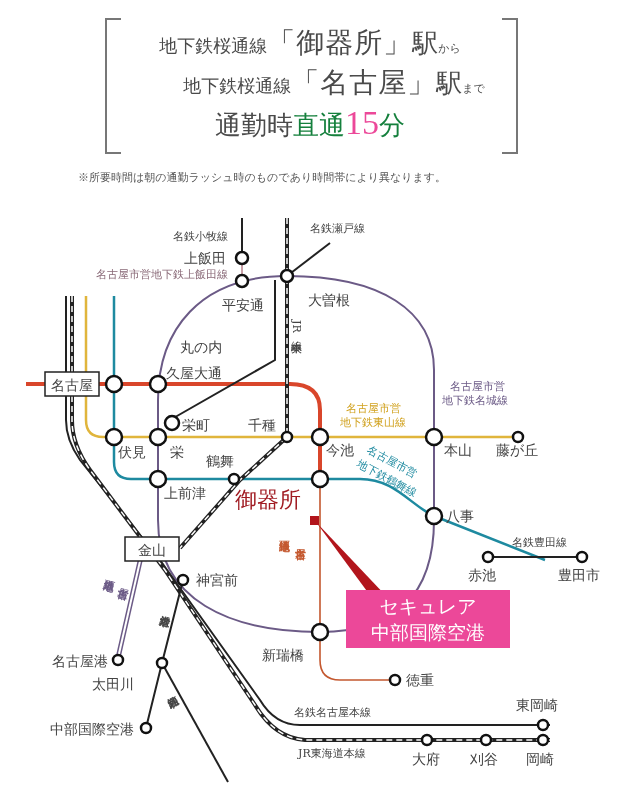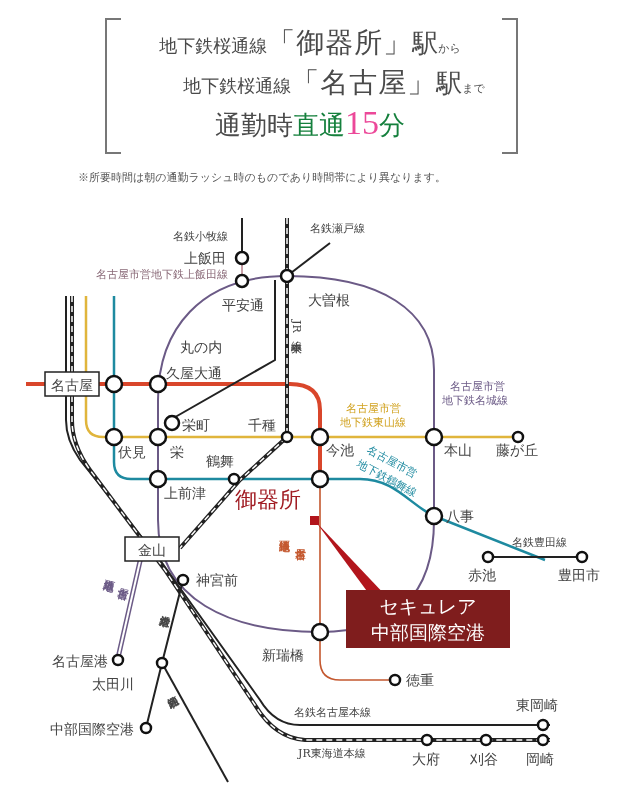--- a/index.html
+++ b/index.html
@@ -15,21 +15,21 @@
   .hline3 { top: 106px; }
   .sm { font-size: 18px; }
   .lg { font-size: 28px; letter-spacing: 1px; }
   .xs { font-size: 11px; }
   .red { color: #15803d; }
   .big15 { font-size: 34px; color: #ec4899; font-family: "Liberation Serif", serif; line-height: 1; }
   .mid { font-size: 26px; }
   .note { position: absolute; top: 170px; left: 0; width: 524px; text-align: center; font-size: 11px; color: #555; }
   svg.map { position: absolute; left: 0; top: 200px; }
   .lbl { font-family: "DejaVu Serif", serif; fill: #444; }
-  .callout { position: absolute; left: 346px; top: 590px; width: 164px; height: 58px; background: #7f1d1d;
+  .callout { position: absolute; left: 346px; top: 590px; width: 164px; height: 58px; background: #ec4899;
              color: #fff; text-align: center; font-size: 19px; line-height: 26px; padding-top: 3px; box-sizing: border-box; }
 </style>
 </head>
 <body>
 
 <div class="header">
   <div class="bracket left"></div>
   <div class="bracket right"></div>
   <div class="hline hline1">
     <span class="sm">地下鉄桜通線</span><span class="lg">「御器所」</span><span class="mid">駅</span><span class="xs">から</span>

